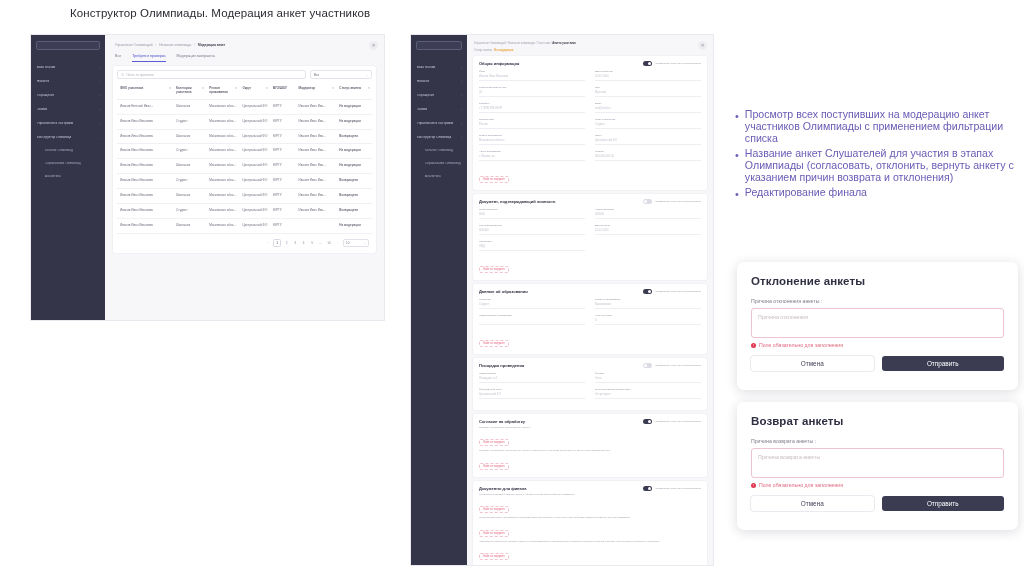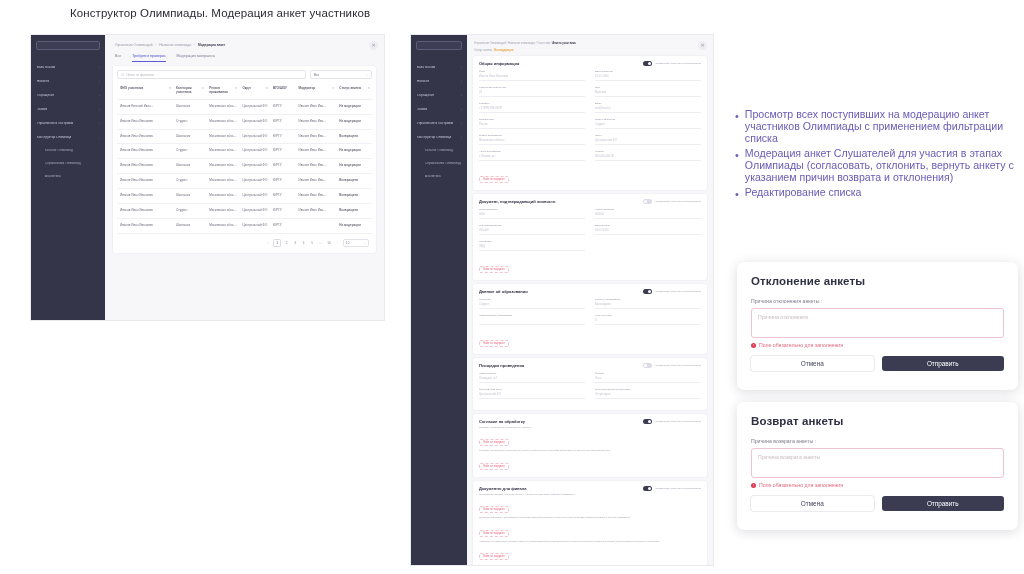--- a/index.html
+++ b/index.html
@@ -623,25 +623,25 @@
     <div class="closedot">✕</div>
   </div>
 
   <div class="bullets">
     <div class="bullet">
       <span class="dot">•</span>
       <span class="btxt">Просмотр всех поступивших на модерацию анкет участников Олимпиады с применением фильтрации списка</span>
     </div>
     <div class="bullet">
       <span class="dot">•</span>
-      <span class="btxt">Модерация анкет Слушателей для участия в этапах Олимпиады (согласовать, отклонить, вернуть анкету с указанием причин возврата и отклонения)</span>
+      <span class="btxt">Название анкет Слушателей для участия в этапах Олимпиады (согласовать, отклонить, вернуть анкету с указанием причин возврата и отклонения)</span>
     </div>
     <div class="bullet">
       <span class="dot">•</span>
-      <span class="btxt">Редактирование списка</span>
+      <span class="btxt">Редактирование финала</span>
     </div>
   </div>
 
   <div class="modal" id="modal1">
     <div class="m-title">Отклонение анкеты</div>
     <div class="m-lab">Причина отклонения анкеты :</div>
     <div class="m-area">Причина отклонения</div>
     <div class="m-err">
       <span class="ico">!</span>
       <span class="et">Поле обязательно для заполнения</span>

